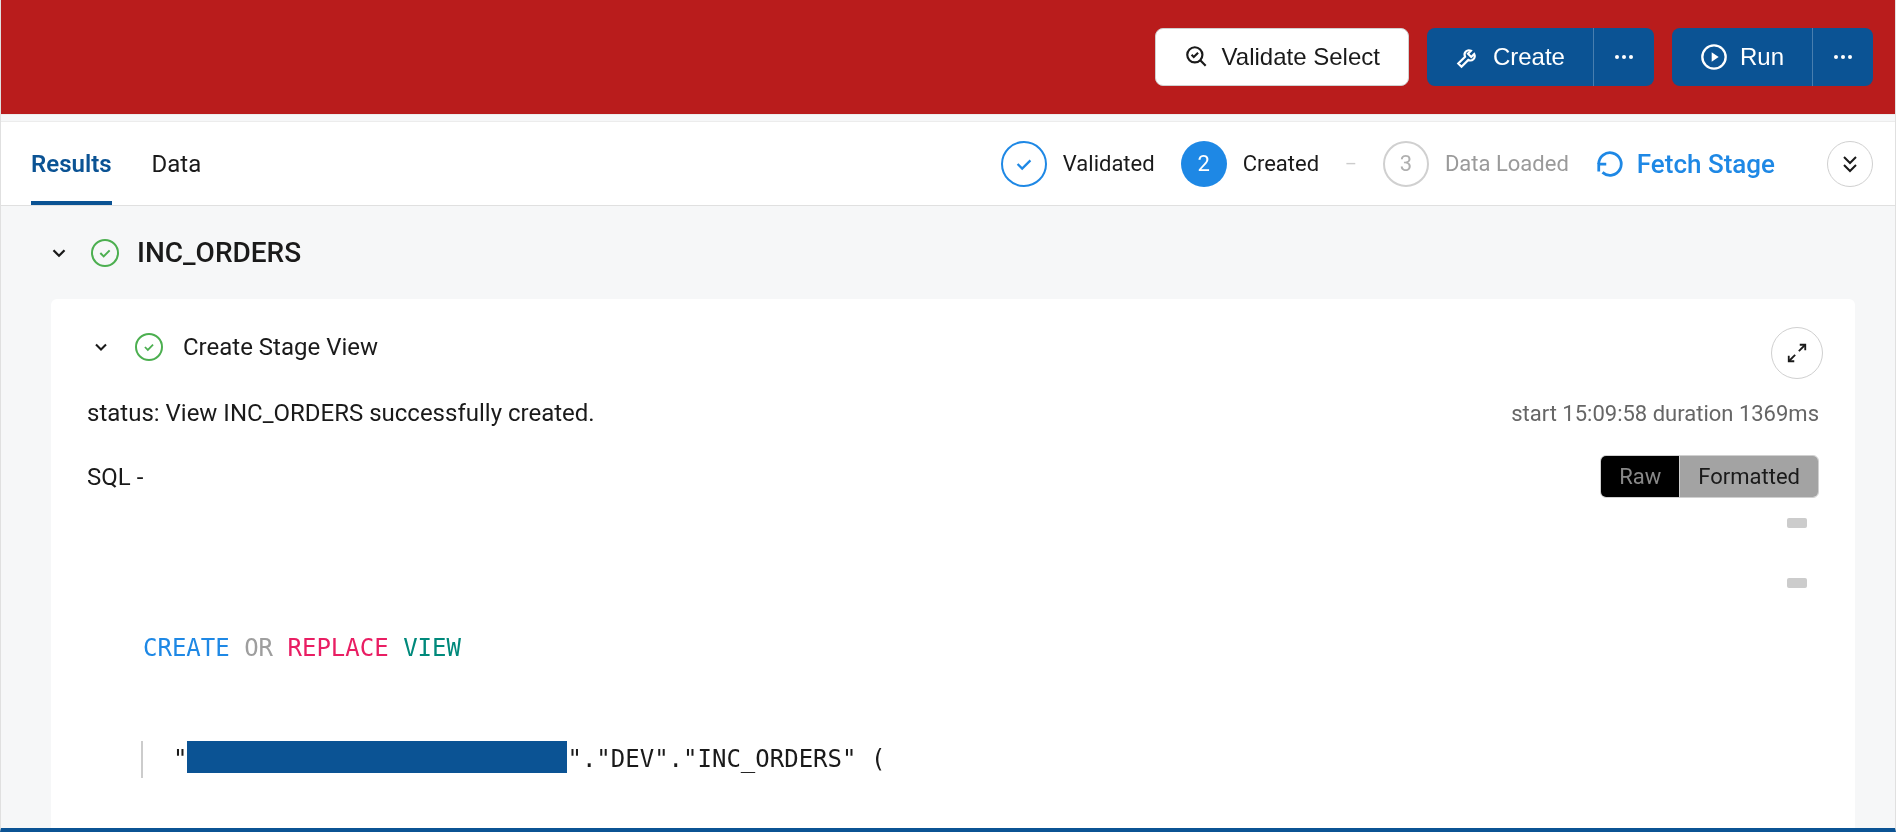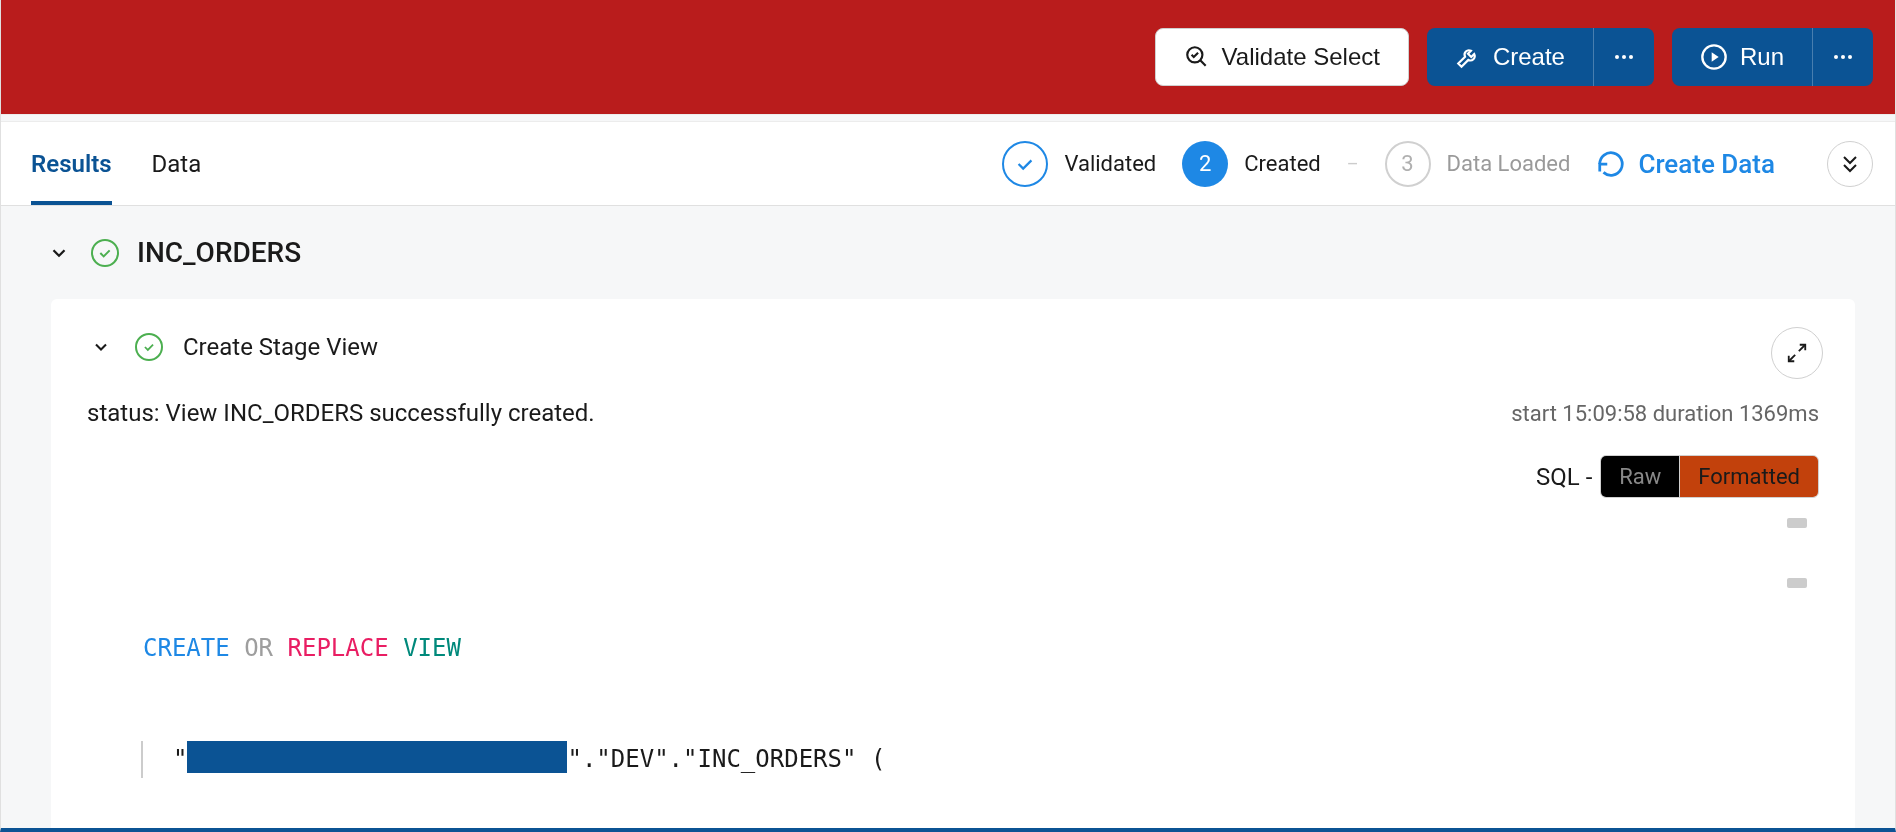--- a/index.html
+++ b/index.html
@@ -163,33 +163,33 @@
   }
   .status-row {
     display: flex; justify-content: space-between; align-items: center;
     font-size: 24px;
     margin-bottom: 28px;
     margin-top: 19px;
   }
   .meta-text { font-size: 22px; color: #666; }
   
   .sql-toggle-row {
-    display: flex; justify-content: flex-end; align-items: center; gap: 8px;
+    display: flex; justify-content: space-between; align-items: center; gap: 8px;
     font-size: 24px;
     margin-bottom: 20px;
   }
   .toggle-group {
     display: inline-flex;
     border: 1.5px solid #d0d0d0;
     border-radius: 6px;
     overflow: hidden;
   }
   .toggle-option { padding: 8px 18px; cursor: pointer; font-size: 22px; }
   .toggle-option.inactive { background: #000000; color: #888; border-right: 1px solid #d0d0d0;}
-  .toggle-option.active { background: #c2410c; color: #1a1a1a; }
+  .toggle-option.active { background: #a3a3a3; color: #1a1a1a; }
   
   .code-block {
     font-family: "SF Mono", "Monaco", "Consolas", monospace;
     font-size: 24px;
     line-height: 1.55;
     padding-left: 56px;
     position: relative;
     white-space: pre;
     color: #1a1a1a;
   }
@@ -311,21 +311,21 @@
       <span class="step-label muted">Data Loaded</span>
     </div>
 
     <div class="fetch-data">
       <span class="icon">
         <svg width="30" height="30" viewBox="0 0 24 24" fill="none" stroke="#1e88e5" stroke-width="2.2">
           <path d="M3 12a9 9 0 1 1 3 6.7"></path>
           <polyline points="3,18 3,12 9,12" fill="none"></polyline>
         </svg>
       </span>
-      <span>Create Data</span>
+      <span>Fetch Stage</span>
     </div>
 
     <div class="chevron-circle">
       <span class="icon">
         <svg width="24" height="24" viewBox="0 0 24 24" fill="none" stroke="#1a1a1a" stroke-width="2">
           <polyline points="6,5 12,11 18,5"></polyline>
           <polyline points="6,13 12,19 18,13"></polyline>
         </svg>
       </span>
     </div>

